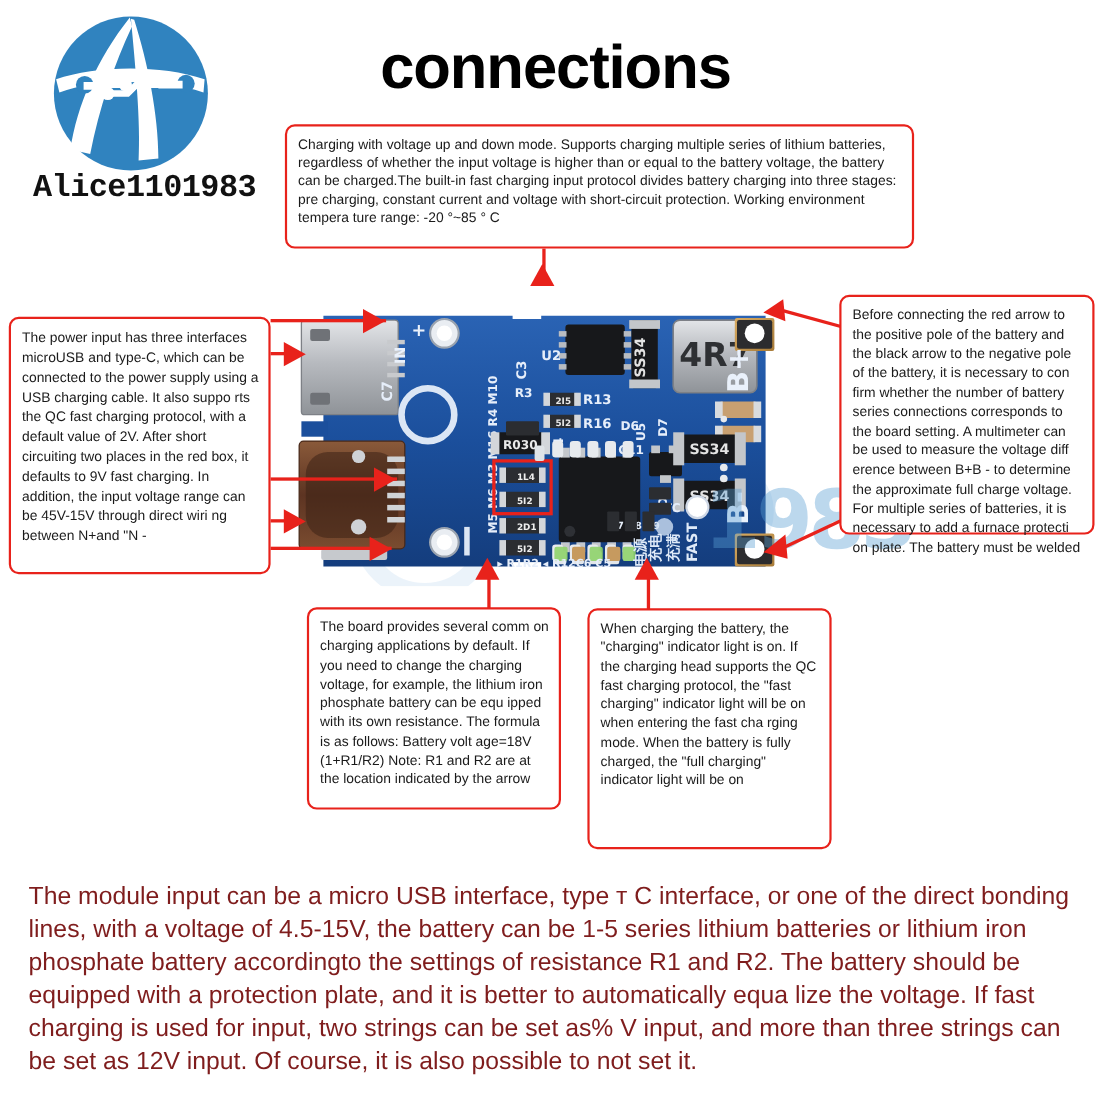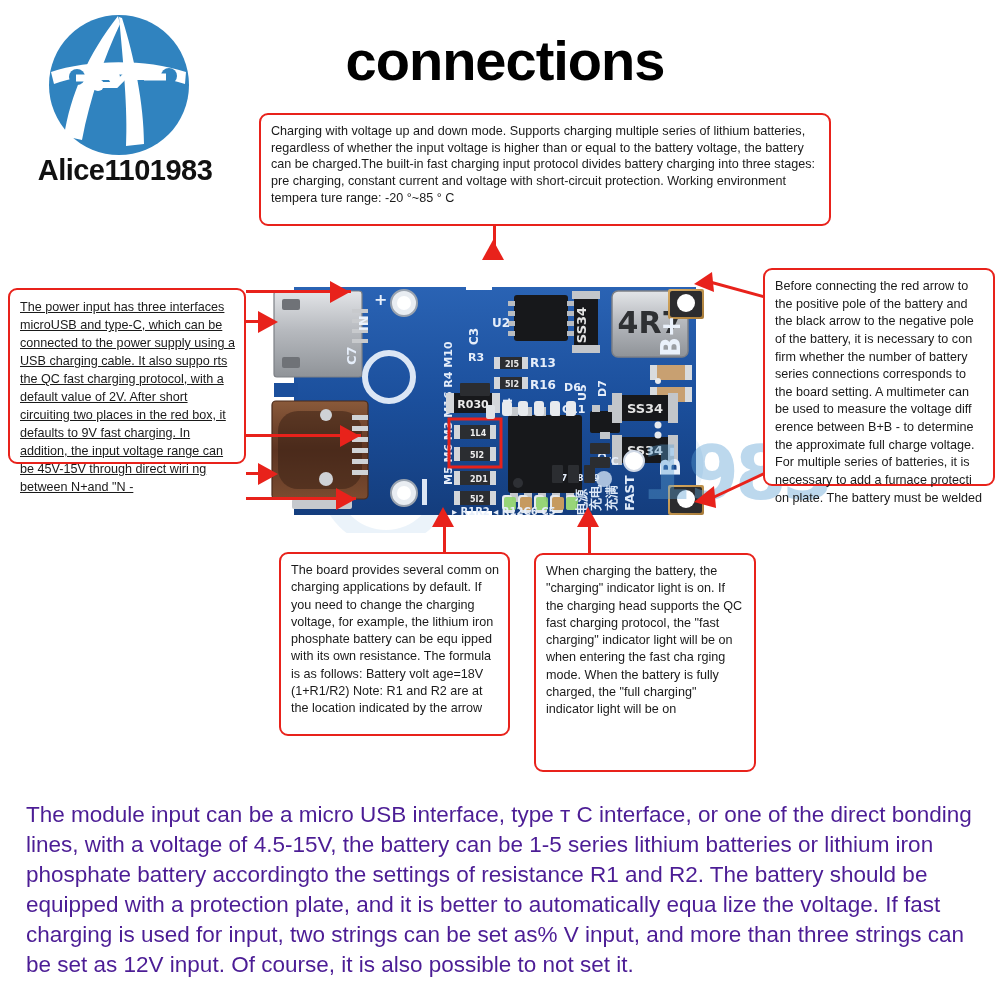--- a/index.html
+++ b/index.html
@@ -11,21 +11,21 @@
     overflow: hidden;
   }
   #page { position: relative; width: 1000px; height: 1000px; background:#fff; }
 
   
   #logo-block { position: absolute; left: 30px; top: 14px; width: 190px; height: 180px; }
   #logo-mark { position: absolute; left: 18px; top: 0px; width: 142px; height: 142px; }
   #logo-text {
     position: absolute; left: 0px; top: 140px; width: 190px;
     font-size: 29px; font-weight: bold; color: #111; letter-spacing: -0.5px;
-    font-family: Liberation Sans, sans-serif;
+    font-family: Liberation Mono, monospace;
     text-align: center;
   }
   #page-title {
     position: absolute; left: 305px; top: 28px; width: 400px;
     font-size: 56px; font-weight: bold; color: #000;
     font-family: "Liberation Sans", sans-serif;
     letter-spacing: -1px; text-align: center;
   }
 
   
@@ -35,21 +35,21 @@
     border-radius: 9px;
     background: #ffffff;
     color: #1a1a1a;
     padding: 8px 9px 8px 10px;
     font-size: 12.6px;
     line-height: 1.33;
     font-family: "Liberation Sans", sans-serif;
     z-index: 6;
   }
   #callout-top    { left: 247px; top: 113px; width: 572px; height: 113px; margin-left: 12px; }
-  #callout-left   { left: 8px;   top: 288px; width: 238px; height: 176px; line-height:1.43;text-decoration:underline; }
+  #callout-left   { left: 8px;   top: 288px; width: 238px; height: 234px; line-height:1.43; }
   #callout-right  { left: 763px; top: 268px; width: 232px; height: 218px; line-height:1.40; }
   #callout-bottom-left  { left: 279px; top: 552px; width: 231px; height: 184px; line-height:1.37; }
   #callout-bottom-right { left: 534px; top: 553px; width: 222px; height: 219px; line-height:1.37; }
 
   
   .lead { position: absolute; background: #e8221b; z-index: 5; }
   .lead-h { height: 3px; }
   .lead-v { width: 3px; }
   .arrow-r, .arrow-l, .arrow-u, .arrow-d {
     position: absolute; width: 0; height: 0; z-index: 5;
@@ -64,21 +64,21 @@
   }
 
   
   #usage-title {
     position: absolute; left: 28px; top: 756px;
     font-size: 30px; font-weight: bold; color: #000;
     font-family: "Liberation Sans", sans-serif;
   }
   #usage-body {
     position: absolute; left: 26px; top: 800px; width: 954px;
-    font-size: 22.5px; line-height: 1.33; color: #4c1d95;
+    font-size: 22.5px; line-height: 1.33; color: #7f1d1d;
     font-family: "Liberation Sans", sans-serif;
     text-align: left;
   }
 </style>
 </head>
 <body>
 
 <div id="page">
 
   <div id="logo-block">

